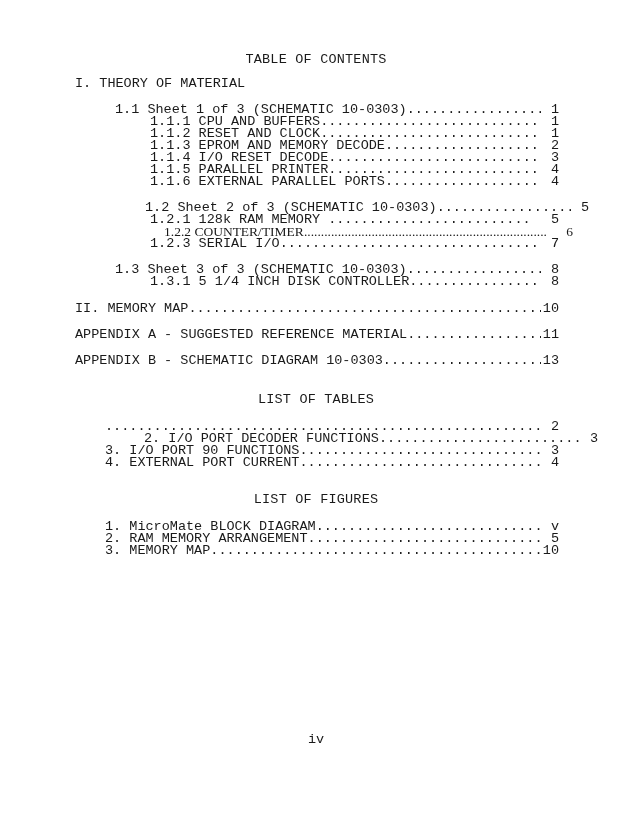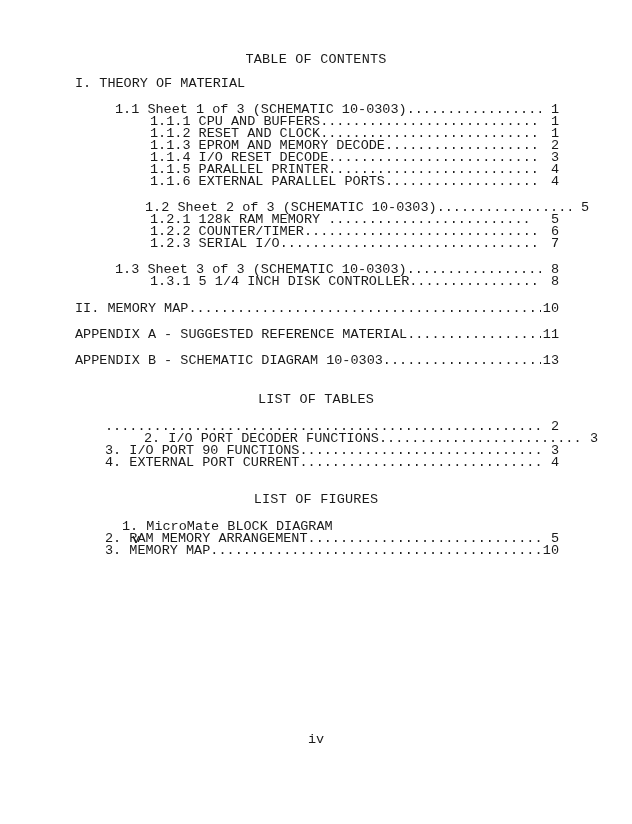--- a/index.html
+++ b/index.html
@@ -69,21 +69,21 @@
   <div class="line" style="left:129px; width:444px; top:201px;margin-left:16px;">
     <span class="label">1.2 Sheet 2 of 3 (SCHEMATIC 10-0303)</span>
     <span class="leader">........................................................................</span>
     <span class="page-num">5</span>
   </div>
   <div class="line" style="left:150px; width:409px; top:213px;gap:8px;">
     <span class="label">1.2.1 128k RAM MEMORY</span>
     <span class="leader">........................................................................</span>
     <span class="page-num">5</span>
   </div>
-  <div class="line" style="left:150px; width:409px; top:225px;">
+  <div class="line" style="left:164px; width:409px; top:225px;font-family:Liberation Serif, serif;">
     <span class="label">1.2.2 COUNTER/TIMER</span>
     <span class="leader">........................................................................</span>
     <span class="page-num">6</span>
   </div>
   <div class="line" style="left:150px; width:409px; top:237px;">
     <span class="label">1.2.3 SERIAL I/O</span>
     <span class="leader">........................................................................</span>
     <span class="page-num">7</span>
   </div>
 
@@ -131,21 +131,21 @@
     <span class="page-num">3</span>
   </div>
   <div class="line" style="left:105px; width:454px; top:456px;">
     <span class="label">4. EXTERNAL PORT CURRENT</span>
     <span class="leader">................................................................................</span>
     <span class="page-num">4</span>
   </div>
 
   <div class="heading" style="top:492px;">LIST OF FIGURES</div>
 
-  <div class="line" style="left:122px; width:454px; top:520px;flex-direction:column;">
+  <div class="line" style="left:105px; width:454px; top:520px;">
     <span class="label">1. MicroMate BLOCK DIAGRAM</span>
     <span class="leader">................................................................................</span>
     <span class="page-num">v</span>
   </div>
   <div class="line" style="left:105px; width:454px; top:532px;">
     <span class="label">2. RAM MEMORY ARRANGEMENT</span>
     <span class="leader">................................................................................</span>
     <span class="page-num">5</span>
   </div>
   <div class="line" style="left:105px; width:454px; top:544px;">

